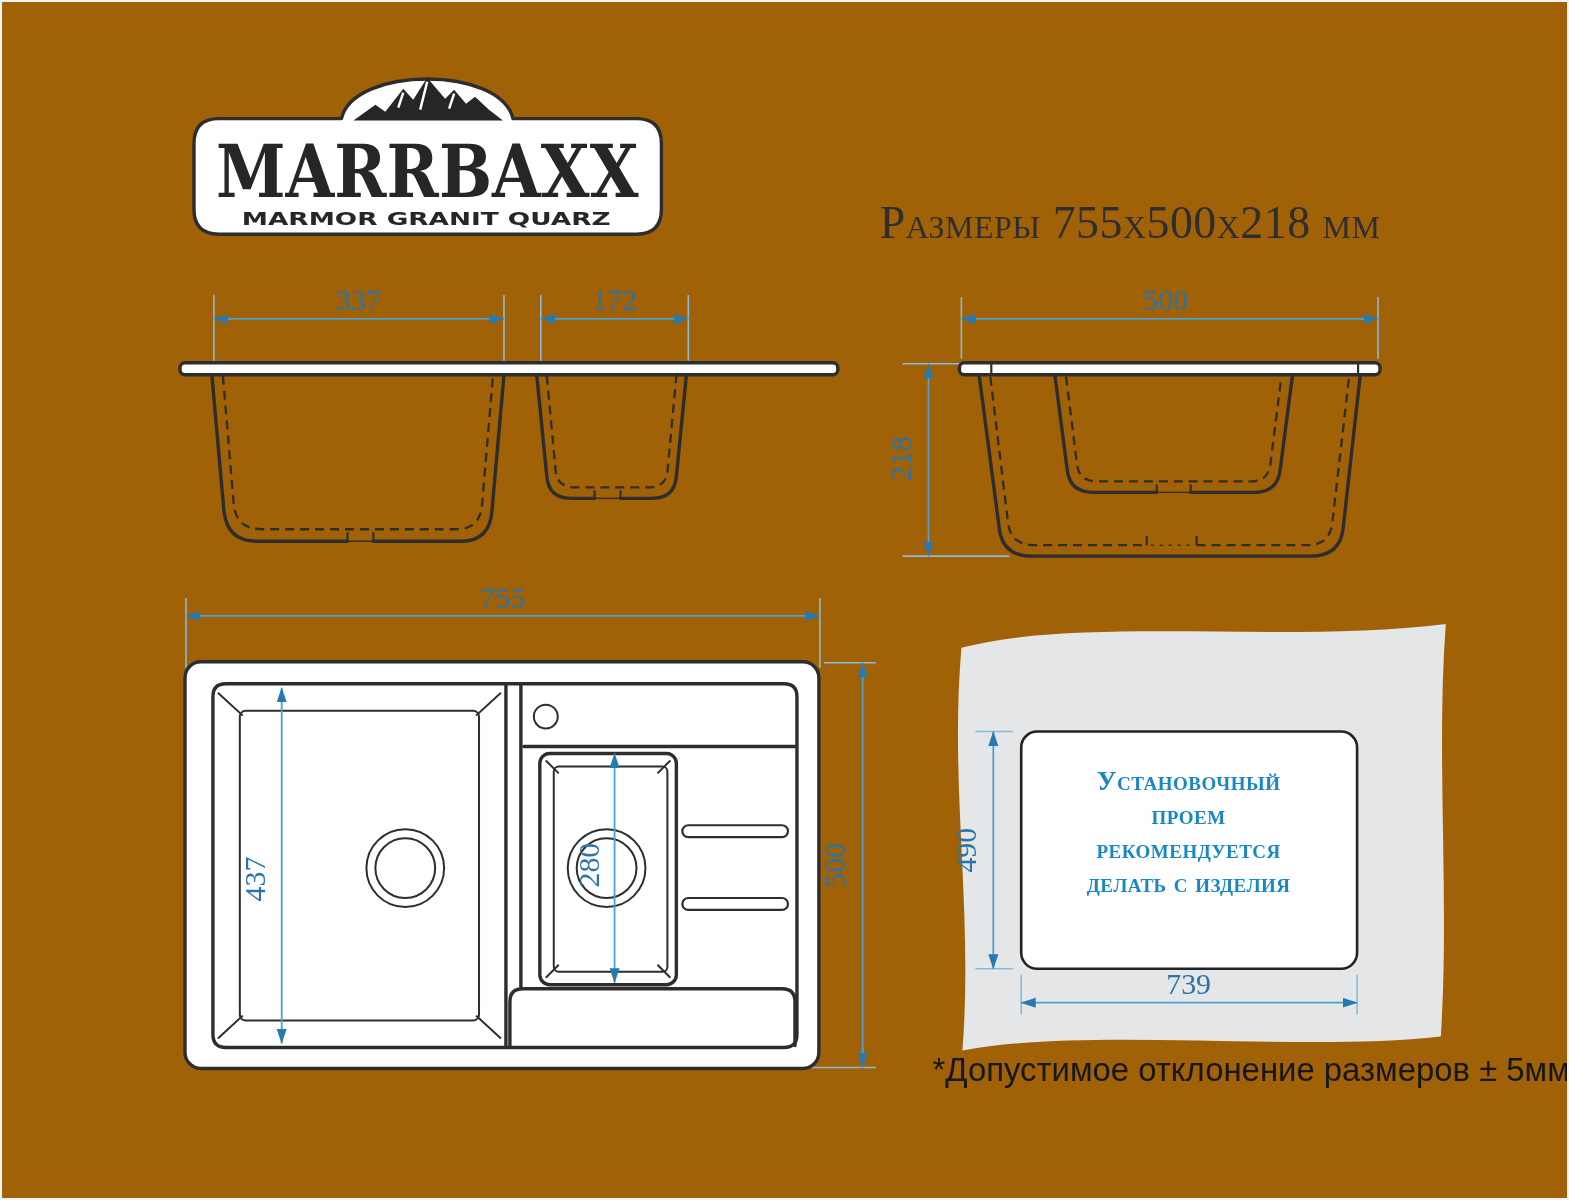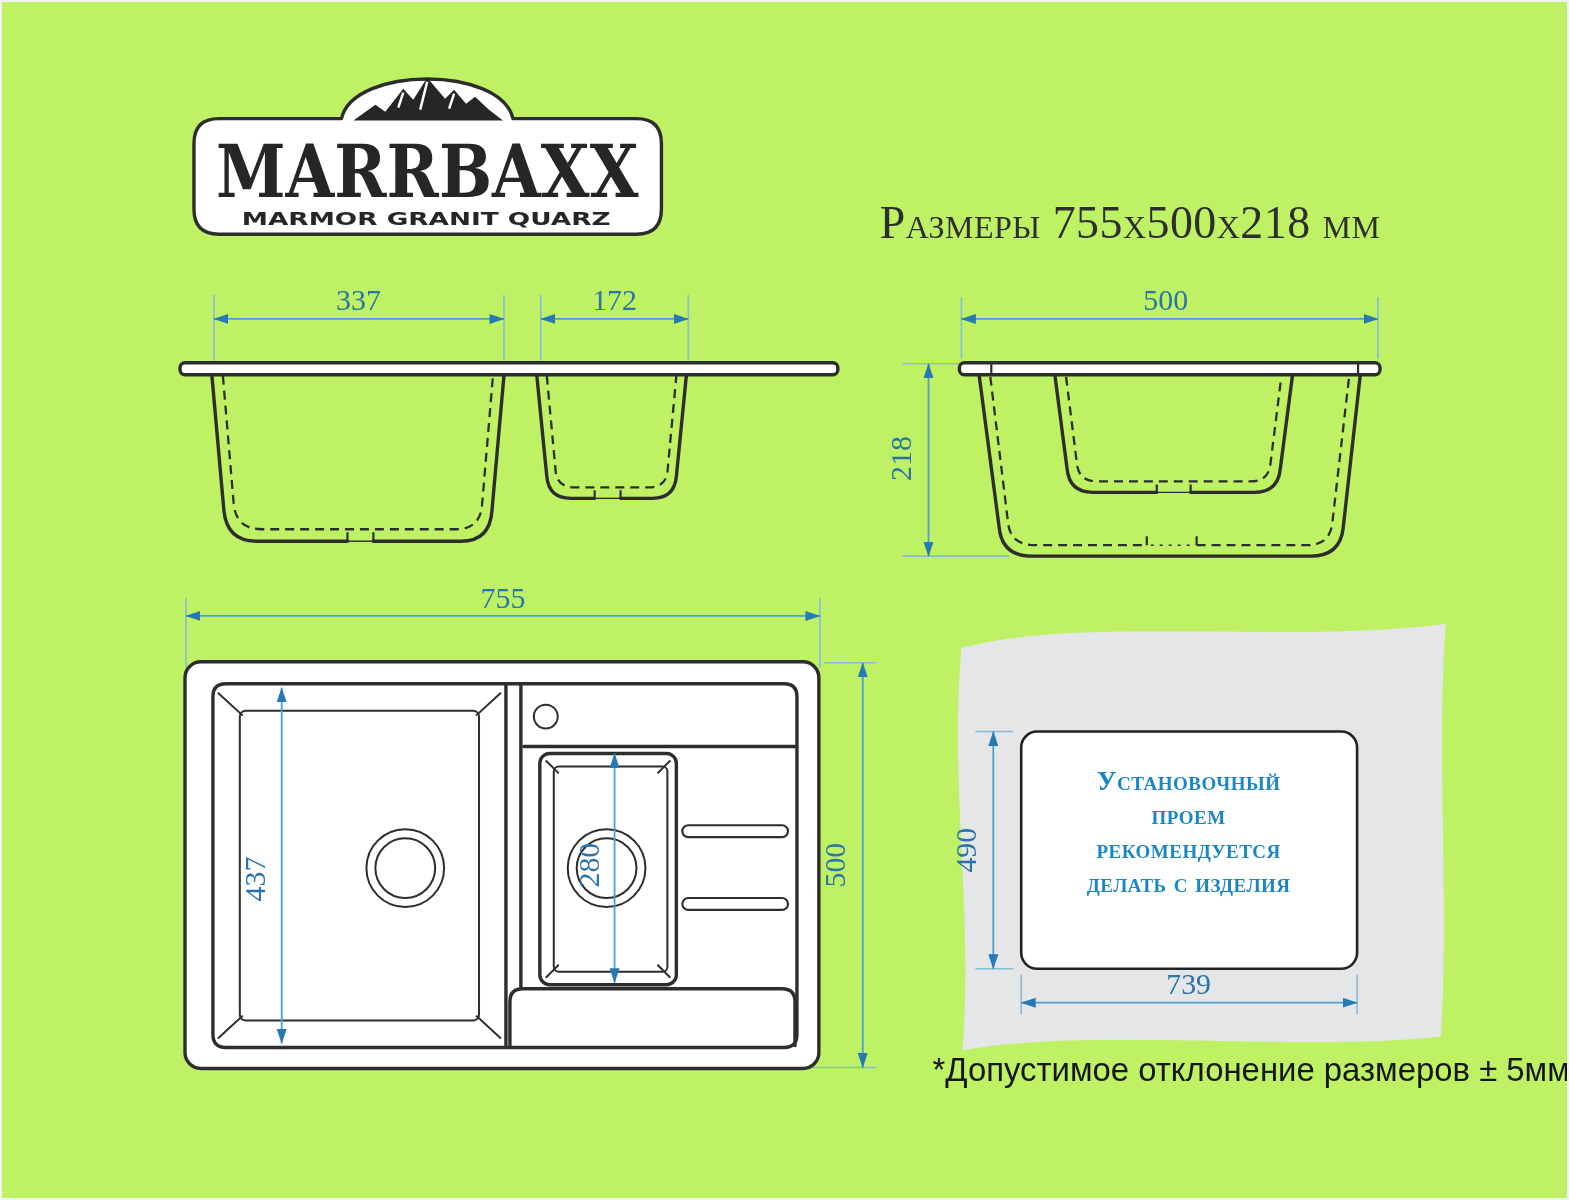--- a/index.html
+++ b/index.html
@@ -1,17 +1,17 @@
 <!DOCTYPE html>
 <html><head>
 <meta charset="utf-8">
 <style>
   html,body{margin:0;padding:0;background:#fff;}
   body{width:1569px;height:1200px;font-family:"Liberation Sans",sans-serif;}
-  .page{position:relative;width:1565px;height:1196px;border:2px solid #f0f2f3;background:#bef264;}
+  .page{position:relative;width:1565px;height:1196px;border:2px solid #f0f2f3;background:#a16207;}
   svg{display:block}
   
   .blk{stroke:#2d2d2d;stroke-width:3.4;fill:none;stroke-linecap:round;stroke-linejoin:round}
   .blkfill{stroke:#2d2d2d;stroke-width:3.4;fill:#fff;stroke-linejoin:round}
   .blk2{stroke:#2d2d2d;stroke-width:2;fill:none;stroke-linejoin:round}
   .dash{stroke:#2d2d2d;stroke-width:2.3;fill:none;stroke-dasharray:9 6;stroke-linecap:butt}
   .thin{stroke:#2d2d2d;stroke-width:1.4;fill:none}
   .tick{stroke:#2d2d2d;stroke-width:2.2;fill:none}
   
   .ext{stroke:#85bcde;stroke-width:1.6;fill:none}

